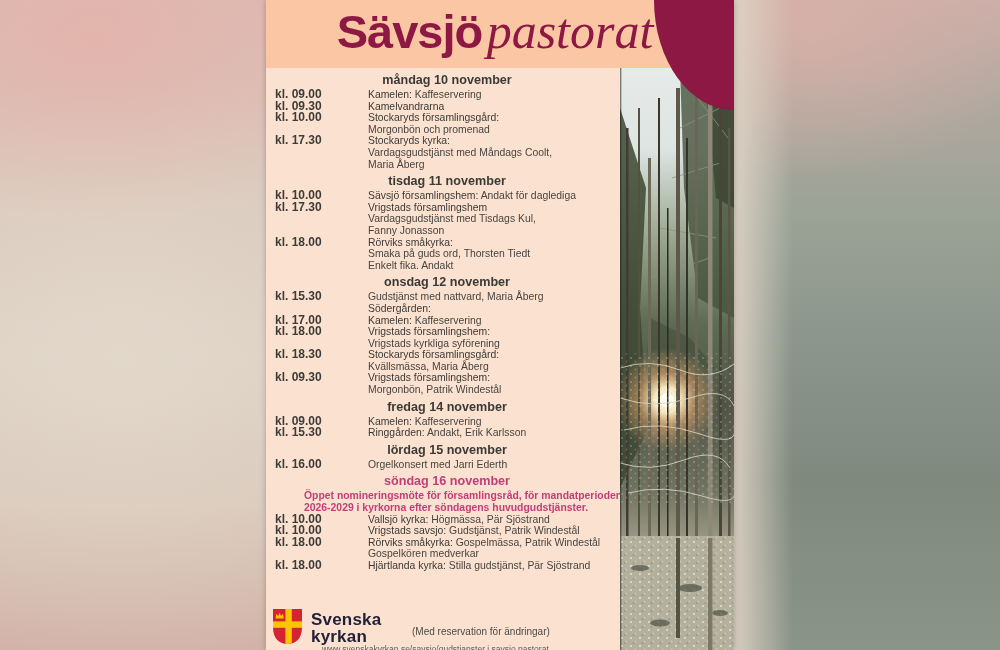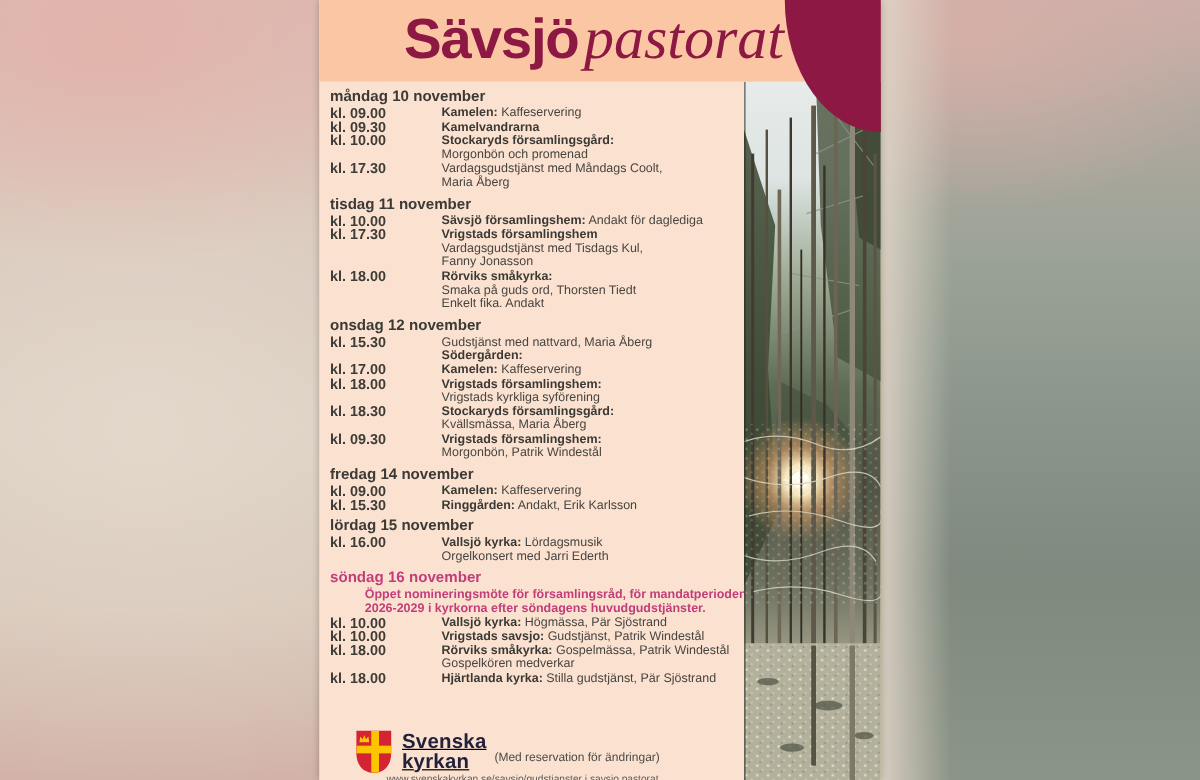--- a/index.html
+++ b/index.html
@@ -27,37 +27,37 @@
   .title .t-bold{font-family:"Liberation Sans",sans-serif;font-weight:bold;
                  font-size:47px;letter-spacing:-1px;}
   .title .t-italic{font-family:"Liberation Serif",serif;font-style:italic;
                    font-size:50px;letter-spacing:0px;}
   .corner{position:absolute;top:0;right:0;width:80px;height:110px;background:#8c1843;
           border-bottom-left-radius:100% 100%;z-index:6;}
 
   
   .schedule{position:absolute;left:9px;top:71px;width:344px;z-index:2;}
   .day-heading{font-size:12.6px;font-weight:bold;color:#3b3a36;
-               line-height:15px;margin:4px 0 1px;}
+               line-height:15px;margin:4px 0 1px;text-align:center;}
   .day.first .day-heading{margin-top:2px;}
   .row{display:flex;}
   .time{flex:none;width:93px;font-weight:bold;font-size:12px;
         line-height:11.6px;color:#3e3c38;}
   .lines{flex:1;min-width:0;}
   .line{font-size:10.4px;line-height:11.6px;color:#474440;white-space:nowrap;}
-  .line .b{font-weight:bold;color:#3b3935;}
+  .line .b{font-weight:normal;color:#3b3935;}
   .day.highlight .day-heading{color:#c23d79;}
   .notice .line{color:#c23d79;font-weight:bold;margin-left:29px;}
 
   
   .photo{position:absolute;left:354px;top:68px;width:114px;height:582px;z-index:3;overflow:hidden;}
   .photo svg{display:block;}
 
   
-  .footer-logo{position:absolute;left:30px;top:608px;display:flex;align-items:center;z-index:2;text-decoration:underline;}
+  .footer-logo{position:absolute;left:6px;top:608px;display:flex;align-items:flex-end;z-index:2;}
   .shield{width:31px;height:37px;margin-right:8px;}
   .logo-text{font-weight:bold;font-size:17px;line-height:16.5px;color:#23213a;letter-spacing:.2px;}
   .reservation{position:absolute;left:146px;top:626px;font-size:10px;color:#4c4a46;z-index:2;}
   .poster-url{position:absolute;left:56px;top:644px;font-size:8.5px;color:#5c5a56;
               white-space:nowrap;z-index:2;}
 </style>
 </head>
 <body>
 
 <div class="stage">
@@ -176,20 +176,21 @@
           <div class="row">
             <div class="time">kl. 10.00</div>
             <div class="lines">
               <div class="line"><span class="b">Stockaryds församlingsgård:</span></div>
               <div class="line"><span>Morgonbön och promenad</span></div>
             </div>
           </div>
           <div class="row">
             <div class="time">kl. 17.30</div>
             <div class="lines">
+              <div class="line"><span class="b">Stockaryds kyrka:</span></div>
               <div class="line"><span>Vardagsgudstjänst med Måndags Coolt,</span></div>
               <div class="line"><span>Maria Åberg</span></div>
             </div>
           </div>
         </div>
         <div class="day">
           <div class="day-heading">tisdag 11 november</div>
           <div class="row">
             <div class="time">kl. 10.00</div>
             <div class="lines">
@@ -265,21 +266,20 @@
             <div class="lines">
               <div class="line"><span class="b">Ringgården:</span><span> Andakt, Erik Karlsson</span></div>
             </div>
           </div>
         </div>
         <div class="day">
           <div class="day-heading">lördag 15 november</div>
           <div class="row">
             <div class="time">kl. 16.00</div>
             <div class="lines">
-              <div class="line"><span class="b">Vallsjö kyrka:</span><span> Lördagsmusik</span></div>
               <div class="line"><span>Orgelkonsert med Jarri Ederth</span></div>
             </div>
           </div>
         </div>
         <div class="day highlight">
           <div class="day-heading">söndag 16 november</div>
           <div class="row notice">
             <div class="lines">
               <div class="line">Öppet nomineringsmöte för församlingsråd, för mandatperioden</div>
             </div>

